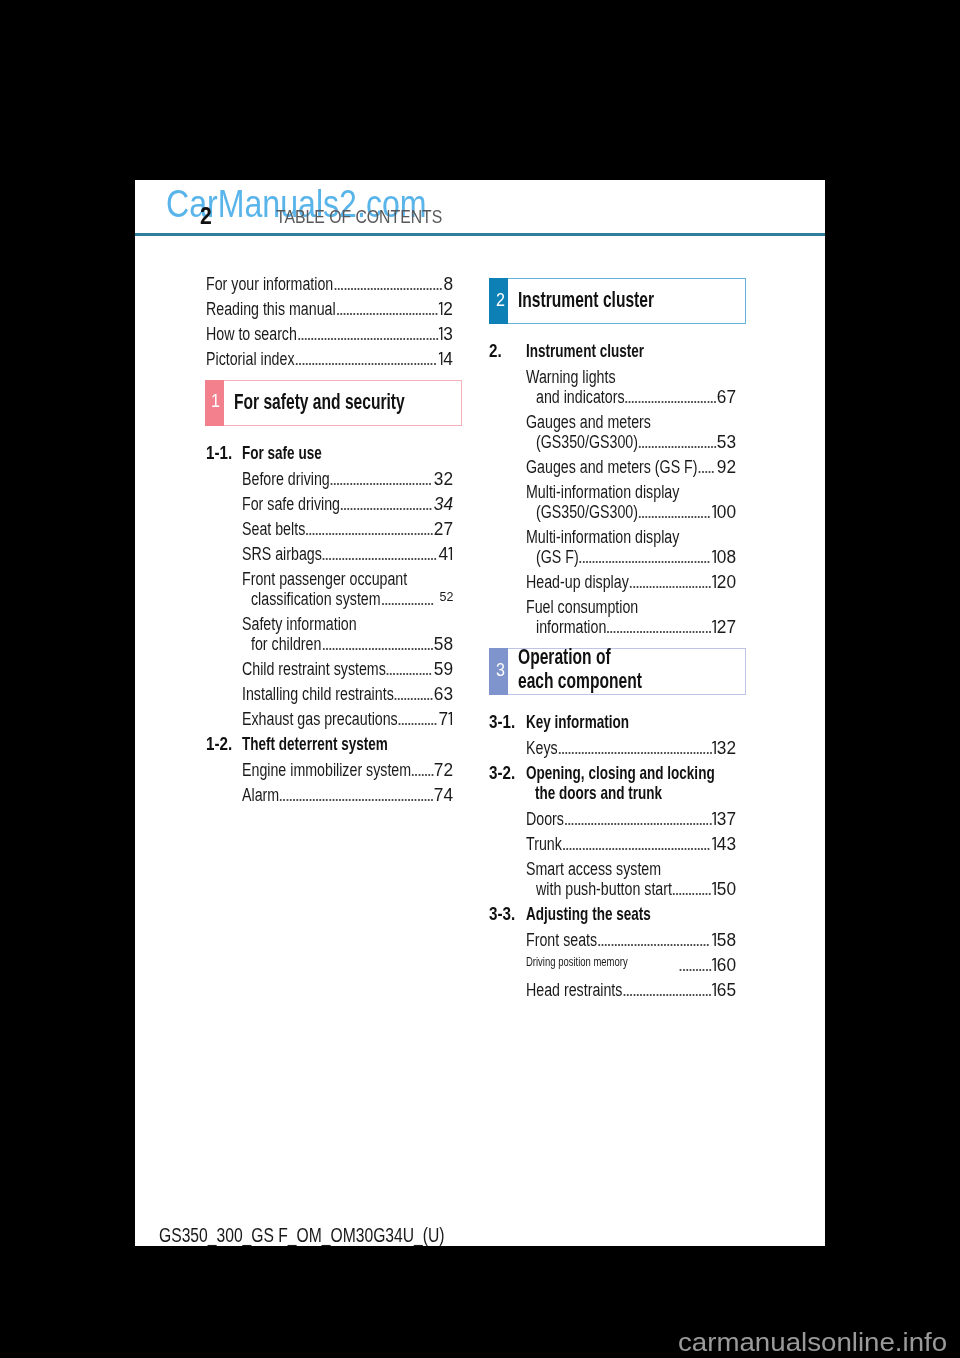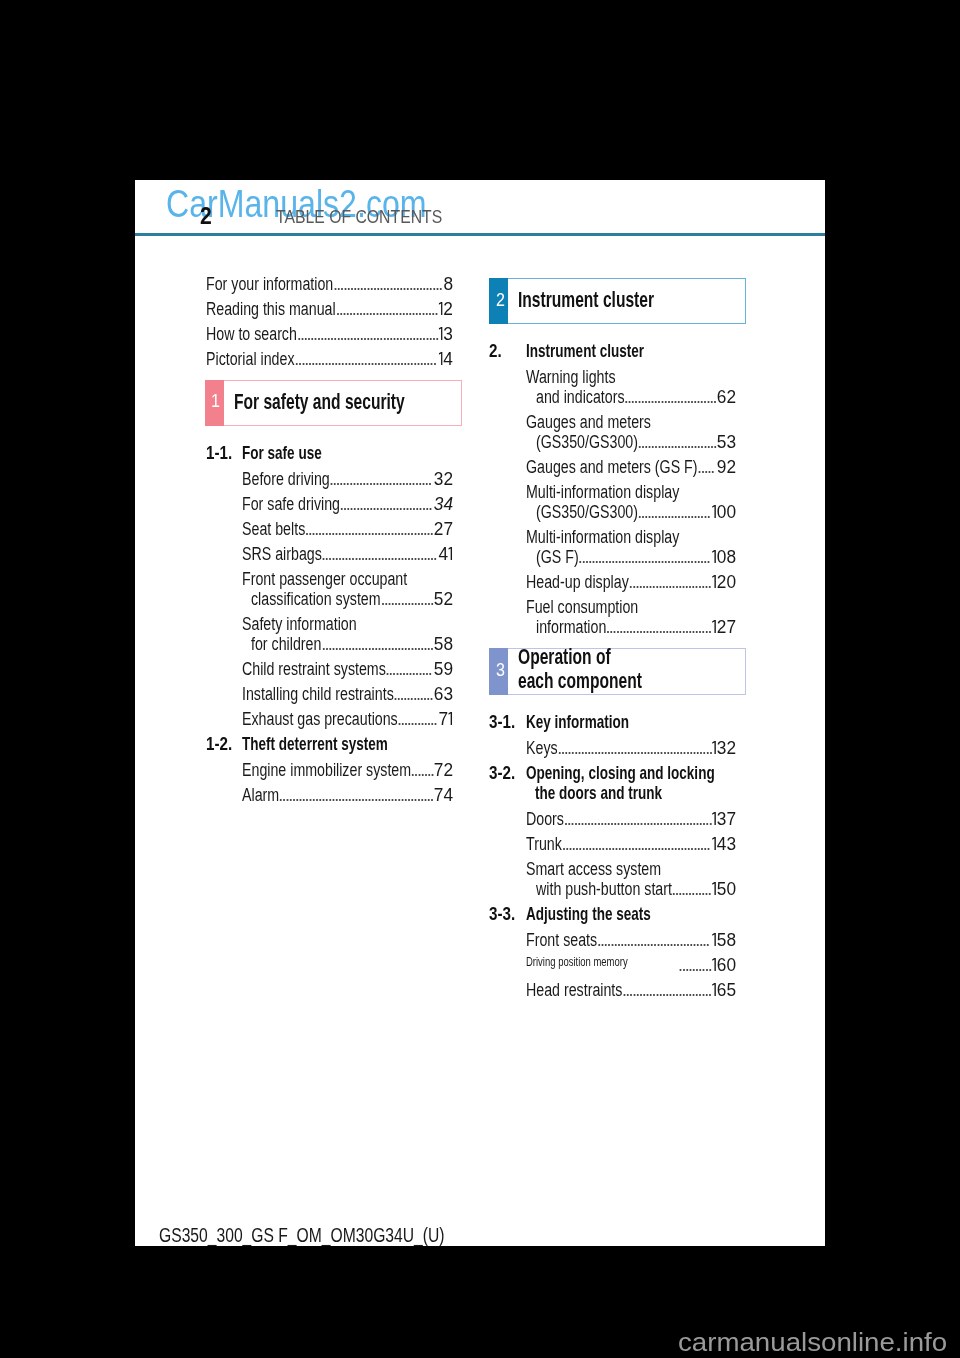--- a/index.html
+++ b/index.html
@@ -73,21 +73,21 @@
     <div class="dots" style="left:169.45px;top:339.90px;width:130.02px;font-size:18.00px;letter-spacing:-1.714px;">.......................................</div>
     <div class="r pagenum" style="right:372.00px;top:339.90px;font-size:18.00px;"><i style="transform:scaleX(0.96);">27</i></div>
     <div class="t" style="left:106.80px;top:364.90px;font-size:18.00px;"><i style="transform:scaleX(0.79);">SRS airbags</i></div>
     <div class="dots" style="left:186.04px;top:364.90px;width:118.23px;font-size:18.00px;letter-spacing:-1.714px;">...................................</div>
     <div class="r pagenum" style="right:372.00px;top:364.90px;font-size:18.00px;"><i style="transform:scaleX(0.96);">4<span class="one"><svg viewBox="0 0 34 130" preserveAspectRatio="none">
               <path fill="currentColor" d="M20 0 H34 V130 H20 Z M20 1 V15 L2 27 V13 Z"></path>
             </svg></span></i></div>
     <div class="t" style="left:106.80px;top:389.90px;font-size:18.00px;"><i style="transform:scaleX(0.79);">Front passenger occupant</i></div>
     <div class="t" style="left:116.40px;top:409.90px;font-size:18.00px;"><i style="transform:scaleX(0.79);">classification system</i></div>
     <div class="dots" style="left:245.41px;top:409.90px;width:54.06px;font-size:18.00px;letter-spacing:-1.714px;">................</div>
-    <div class="r pagenum" style="right:372.00px;top:409.90px;font-size:18.00px;"><i style="transform:scaleX(0.96);">52</i></div>
+    <div class="r pagenum" style="right:372.00px;top:409.90px;font-size:13px;"><i style="transform:scaleX(0.96);">52</i></div>
     <div class="t" style="left:106.80px;top:434.90px;font-size:18.00px;"><i style="transform:scaleX(0.79);">Safety information</i></div>
     <div class="t" style="left:116.40px;top:454.90px;font-size:18.00px;"><i style="transform:scaleX(0.79);">for children</i></div>
     <div class="dots" style="left:186.15px;top:454.90px;width:113.32px;font-size:18.00px;letter-spacing:-1.714px;">..................................</div>
     <div class="r pagenum" style="right:372.00px;top:454.90px;font-size:18.00px;"><i style="transform:scaleX(0.96);">58</i></div>
     <div class="t" style="left:106.80px;top:479.90px;font-size:18.00px;"><i style="transform:scaleX(0.79);">Child restraint systems</i></div>
     <div class="dots" style="left:250.03px;top:479.90px;width:49.44px;font-size:18.00px;letter-spacing:-1.714px;">..............</div>
     <div class="r pagenum" style="right:372.00px;top:479.90px;font-size:18.00px;"><i style="transform:scaleX(0.96);">59</i></div>
     <div class="t" style="left:106.80px;top:504.90px;font-size:18.00px;"><i style="transform:scaleX(0.79);">Installing child restraints</i></div>
     <div class="dots" style="left:257.95px;top:504.90px;width:41.52px;font-size:18.00px;letter-spacing:-1.714px;">............</div>
     <div class="r pagenum" style="right:372.00px;top:504.90px;font-size:18.00px;"><i style="transform:scaleX(0.96);">63</i></div>
@@ -106,21 +106,21 @@
     <div class="r pagenum" style="right:372.00px;top:606.00px;font-size:18.00px;"><i style="transform:scaleX(0.96);">74</i></div>
     <div class="cbox" style="left:354.0px;top:98.3px;width:256.8px;height:45.9px;border:1px solid #66b2da;"></div>
     <div class="ctab" style="left:354.0px;top:98.3px;width:19.2px;height:45.9px;background:#0d80b5;"></div>
     <div class="t" style="left:360.60px;top:111.87px;font-size:17.50px;color:#ffffff;"><i style="transform:scaleX(0.92);">2</i></div>
     <div class="t b" style="left:383.30px;top:110.20px;font-size:21.30px;"><i style="transform:scaleX(0.732);">Instrument cluster</i></div>
     <div class="t b" style="left:353.70px;top:161.47px;font-size:19.00px;"><i style="transform:scaleX(0.8);">2.</i></div>
     <div class="t b" style="left:390.60px;top:161.47px;font-size:19.00px;"><i style="transform:scaleX(0.712);">Instrument cluster</i></div>
     <div class="t" style="left:391.20px;top:188.30px;font-size:18.00px;"><i style="transform:scaleX(0.79);">Warning lights</i></div>
     <div class="t" style="left:400.80px;top:208.30px;font-size:18.00px;"><i style="transform:scaleX(0.79);">and indicators</i></div>
     <div class="dots" style="left:488.74px;top:208.30px;width:93.93px;font-size:18.00px;letter-spacing:-1.714px;">............................</div>
-    <div class="r pagenum" style="right:88.80px;top:208.30px;font-size:18.00px;"><i style="transform:scaleX(0.96);">62</i></div>
+    <div class="r pagenum" style="right:88.80px;top:208.30px;font-size:18.00px;"><i style="transform:scaleX(0.96);">67</i></div>
     <div class="t" style="left:391.20px;top:233.30px;font-size:18.00px;"><i style="transform:scaleX(0.79);">Gauges and meters</i></div>
     <div class="t" style="left:400.80px;top:253.30px;font-size:18.00px;"><i style="transform:scaleX(0.79);">(GS350/GS300)</i></div>
     <div class="dots" style="left:502.17px;top:253.30px;width:80.50px;font-size:18.00px;letter-spacing:-1.714px;">........................</div>
     <div class="r pagenum" style="right:88.80px;top:253.30px;font-size:18.00px;"><i style="transform:scaleX(0.96);">53</i></div>
     <div class="t" style="left:391.20px;top:278.30px;font-size:18.00px;"><i style="transform:scaleX(0.79);">Gauges and meters (GS F)</i></div>
     <div class="dots" style="left:562.10px;top:278.30px;width:20.57px;font-size:18.00px;letter-spacing:-1.714px;">.....</div>
     <div class="r pagenum" style="right:88.80px;top:278.30px;font-size:18.00px;"><i style="transform:scaleX(0.96);">92</i></div>
     <div class="t" style="left:391.20px;top:303.30px;font-size:18.00px;"><i style="transform:scaleX(0.79);">Multi-information display</i></div>
     <div class="t" style="left:400.80px;top:323.30px;font-size:18.00px;"><i style="transform:scaleX(0.79);">(GS350/GS300)</i></div>
     <div class="dots" style="left:502.17px;top:323.30px;width:75.68px;font-size:18.00px;letter-spacing:-1.714px;">......................</div>

